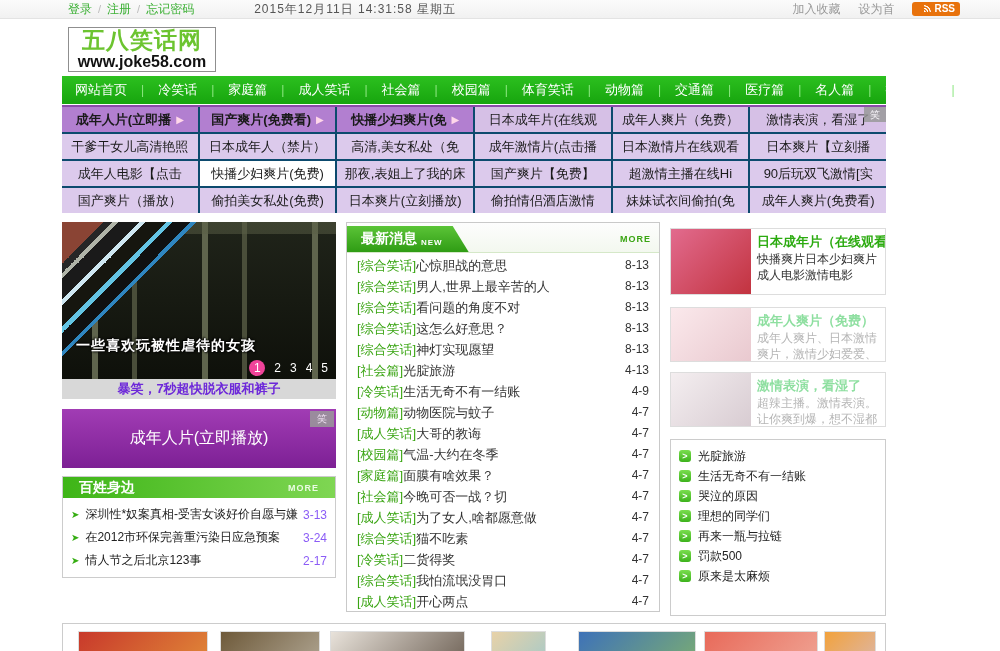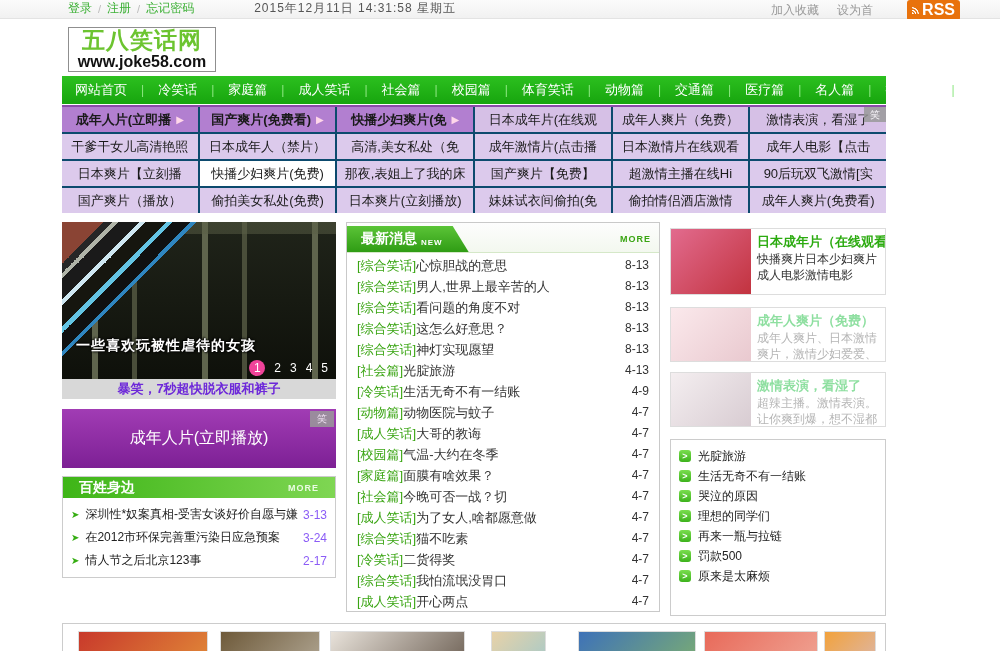--- a/index.html
+++ b/index.html
@@ -1,28 +1,28 @@
 <!DOCTYPE html>
 <html><head>
 <meta charset="utf-8">
 <style>
   * { box-sizing: border-box; margin: 0; padding: 0; }
   html,body { width:1000px; height:651px; overflow:hidden; background:#fff;
     font-family:"Liberation Sans","DejaVu Sans",sans-serif; }
 
   
   .topbar { height:19px; background:linear-gradient(#fbfbfb,#f1f1f1); border-bottom:1px solid #e3e3e3;
-    display:flex; align-items:flex-start; font-size:12px; padding:0 40px 0 68px; color:#999; }
+    display:flex; align-items:center; font-size:12px; padding:0 40px 0 68px; color:#999; }
   .topbar .left { display:flex; align-items:center; gap:6px; }
   .toplink { color:#3cb035; cursor:pointer; }
   .topsep { color:#bbb; font-size:11px; }
   .topdate { margin-left:60px; color:#555; letter-spacing:1px; }
   .topbar .right { margin-left:auto; display:flex; align-items:center; gap:18px; color:#999; }
-  .rss-badge { background:#e8720c; color:#fff; font-weight:bold; font-size:16px; border-radius:3px;
-    padding:1px 5px 2px 5px; display:inline-flex; align-items:center; gap:3px;margin-left:16px; }
+  .rss-badge { background:#e8720c; color:#fff; font-weight:bold; font-size:10px; border-radius:3px;
+    padding:1px 5px 2px 12px; display:inline-flex; align-items:center; gap:3px; }
   .rss-dot { width:7px; height:7px; border-radius:0 7px 0 0; background:
     radial-gradient(circle at 0 100%, #fff 0 1.5px, transparent 1.8px 2.8px, #fff 3px 4px, transparent 4.4px 5.4px, #fff 5.8px 6.8px, transparent 7px); }
 
   
   .header { height:57px; background:#fff; position:relative; }
   .logobox { position:absolute; left:68px; top:8px; width:148px; height:45px; border:1px solid #8f8f8f;
     background:#fff; text-align:center; cursor:pointer; }
   .logo-title { font-size:23px; font-weight:bold; color:#6cc430; line-height:25px; letter-spacing:1px; }
   .logo-url { font-size:16px; font-weight:bold; color:#111; line-height:17px; }
 
@@ -281,26 +281,26 @@
         <span>成年激情片(点击播</span>
 
       </div>
 
       <div class="cell">
         <span>日本激情片在线观看</span>
 
       </div>
 
       <div class="cell">
+        <span>日本爽片【立刻播</span>
+
+      </div>
+
+      <div class="cell">
         <span>成年人电影【点击</span>
-
-      </div>
-
-      <div class="cell">
-        <span>日本爽片【立刻播</span>
 
       </div>
 
       <div class="cell white">
         <span>快播少妇爽片(免费)</span>
 
       </div>
 
       <div class="cell">
         <span>那夜,表姐上了我的床</span>
@@ -331,26 +331,26 @@
         <span>偷拍美女私处(免费)</span>
 
       </div>
 
       <div class="cell">
         <span>日本爽片(立刻播放)</span>
 
       </div>
 
       <div class="cell">
+        <span>偷拍情侣酒店激情</span>
+
+      </div>
+
+      <div class="cell">
         <span>妹妹试衣间偷拍(免</span>
-
-      </div>
-
-      <div class="cell">
-        <span>偷拍情侣酒店激情</span>
 
       </div>
 
       <div class="cell">
         <span>成年人爽片(免费看)</span>
 
       </div>
     </div>
 
   <div class="main">

